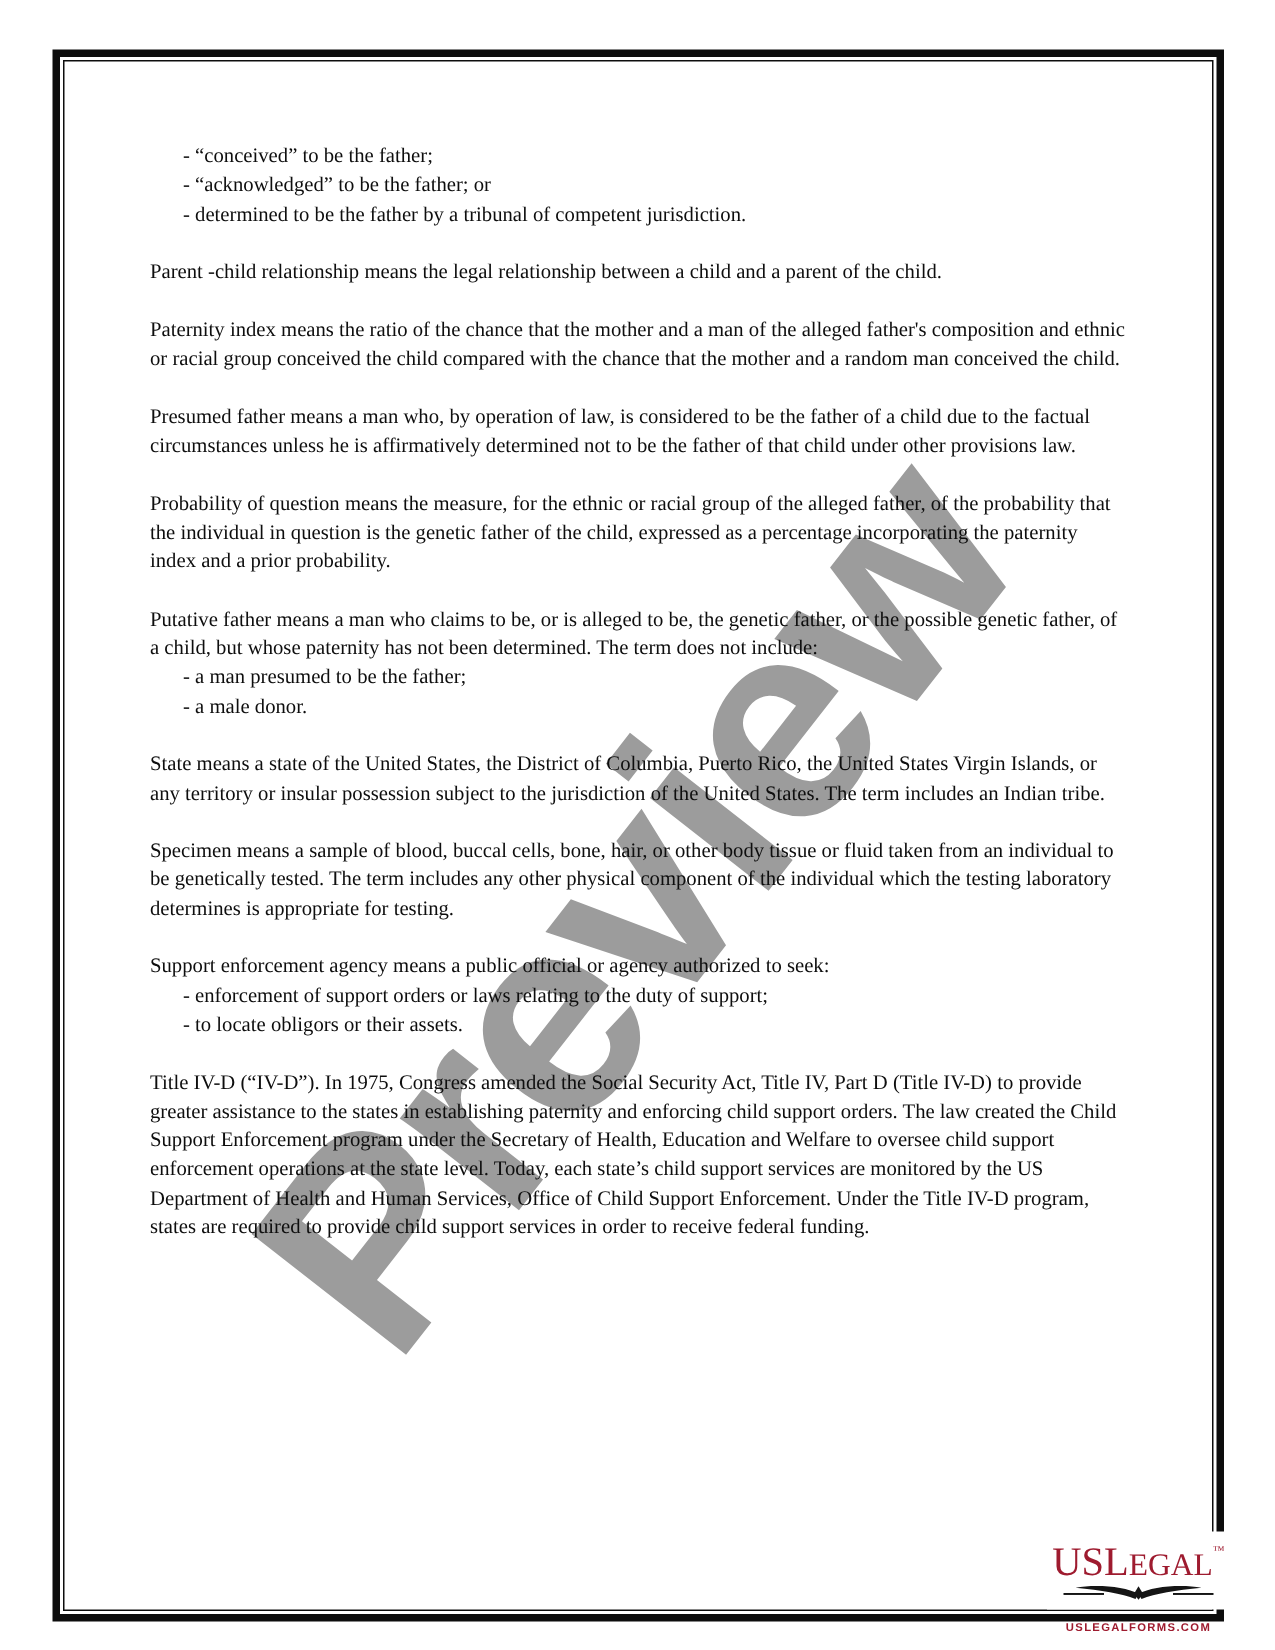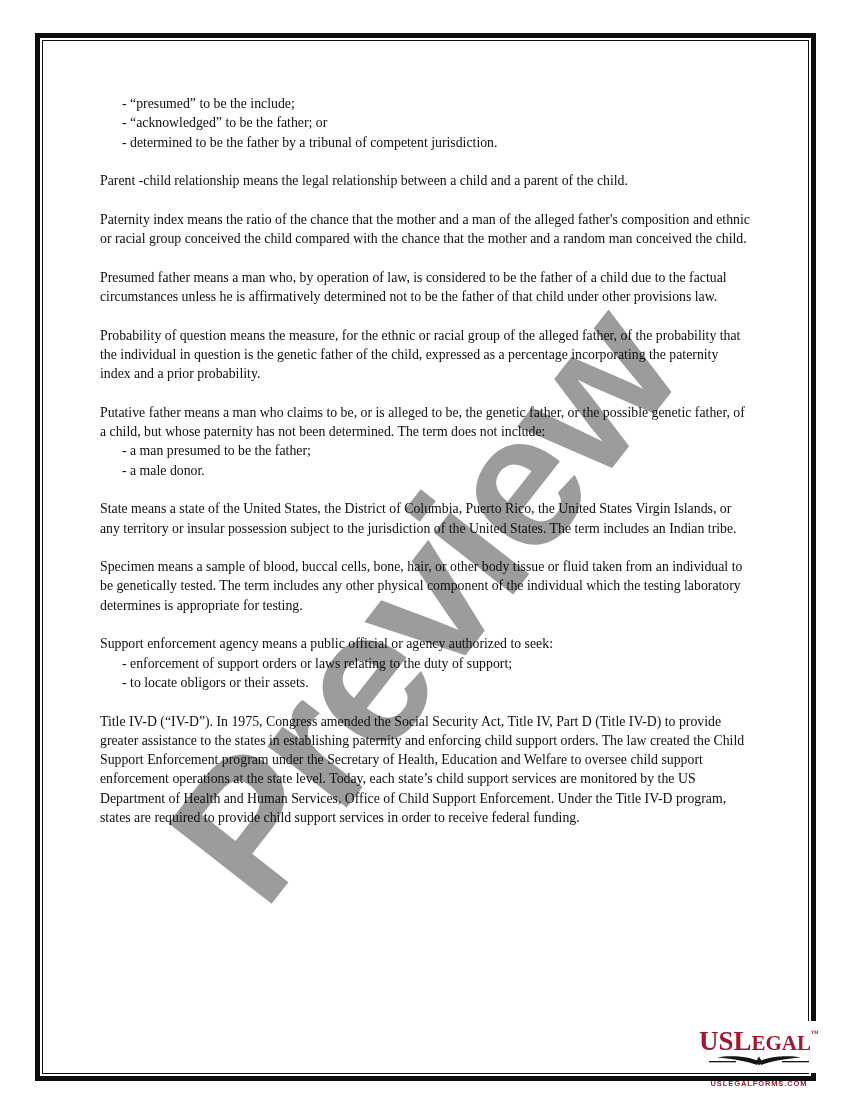--- a/index.html
+++ b/index.html
@@ -51,21 +51,21 @@
   .logo {
     position:absolute;
     left:698px; top:1021px;
     width:122px; height:52px;
     background:#ffffff;
     z-index:4;
     text-align:center;
   }
   .logo-word {
     font-family:"Liberation Serif", serif;
-    font-weight:bold;
+    font-weight:normal;
     color:#9e1b2f;
     line-height:26px;
     white-space:nowrap;
   }
   .logo-word .lg { font-size:27px; }
   .logo-word .sm { font-size:21px; }
   .logo-word .tm {
     font-size:8px;
     vertical-align:14px;
     color:#9e1b2f;
@@ -86,21 +86,21 @@
 
 <div class="watermark">Preview</div>
 
 <div class="frame-outer">
   <div class="frame-inner"></div>
 </div>
 
 <div class="content">
 
   <div class="para">
-    <div class="bullet-line">- “presumed” to be the include;</div>
+    <div class="bullet-line">- “conceived” to be the father;</div>
     <div class="bullet-line">- “acknowledged” to be the father; or</div>
     <div class="bullet-line">- determined to be the father by a tribunal of competent jurisdiction.</div>
   </div>
 
   <div class="para">
     <b>Parent -child relationship</b><span> means the legal relationship between a child and a parent of the child.</span>
   </div>
 
   <div class="para">
     <b>Paternity index</b><span> means the ratio of the chance that the mother and a man of the alleged father's composition and ethnic or racial group conceived the child compared with the chance that the mother and a random man conceived the child.</span>

